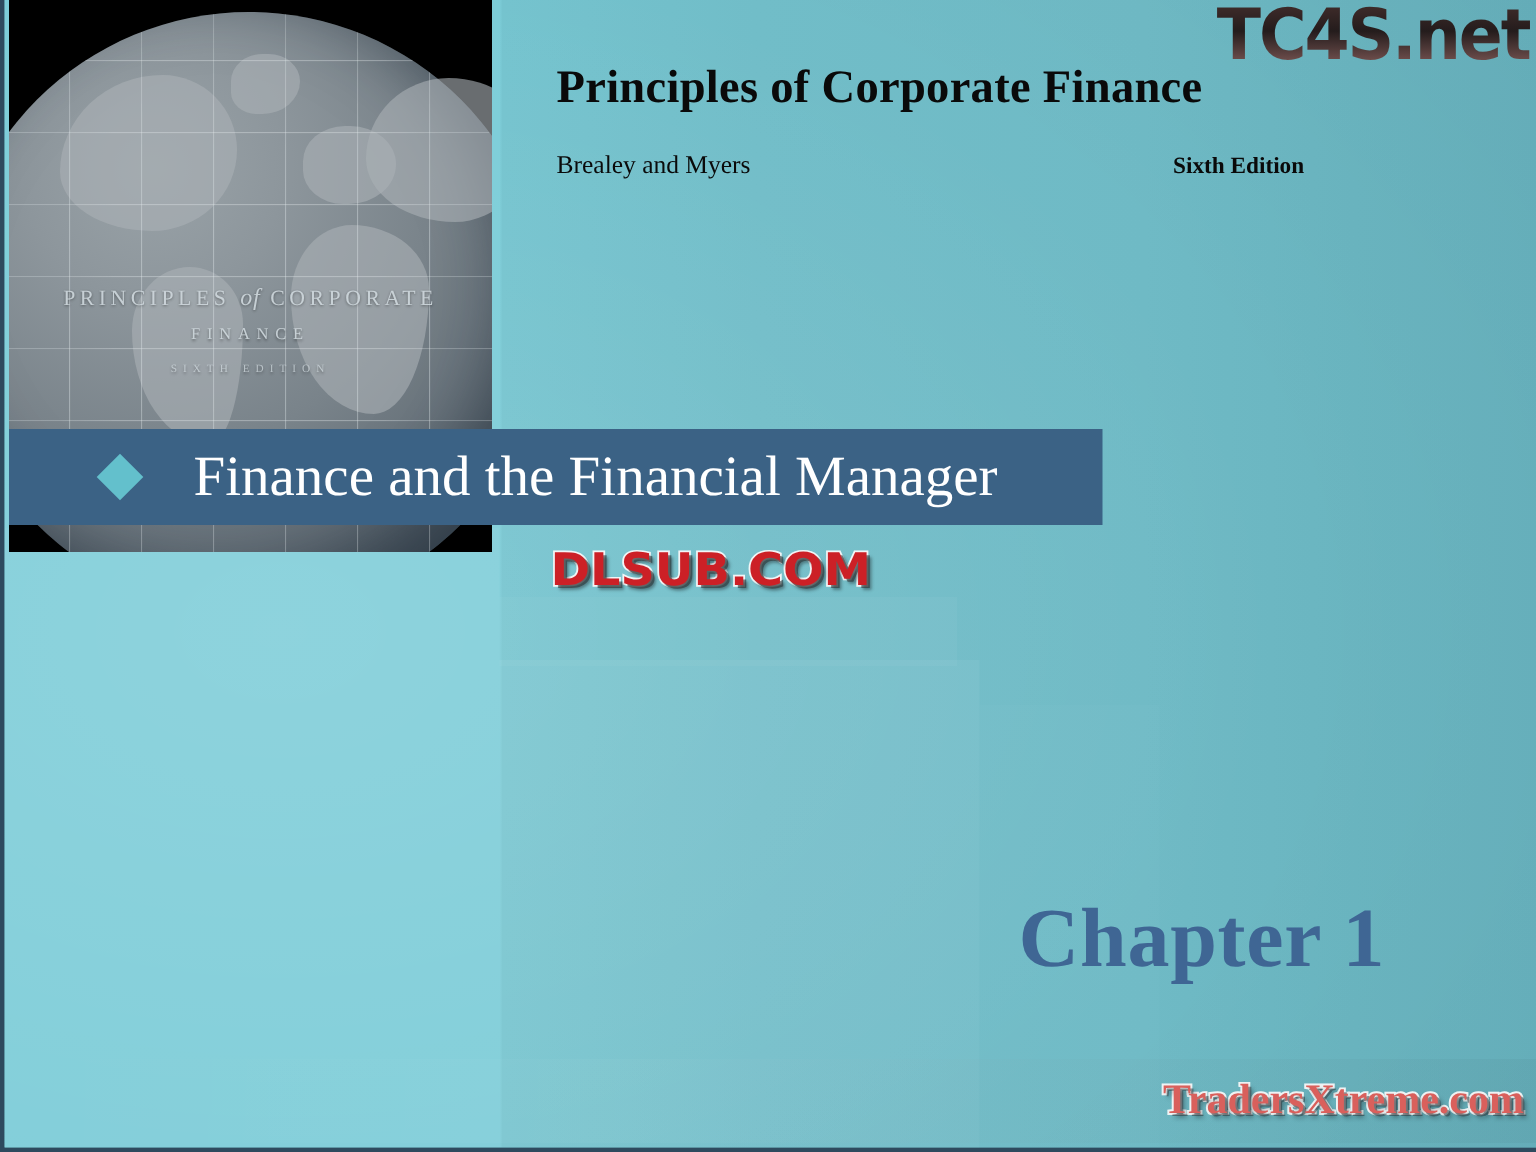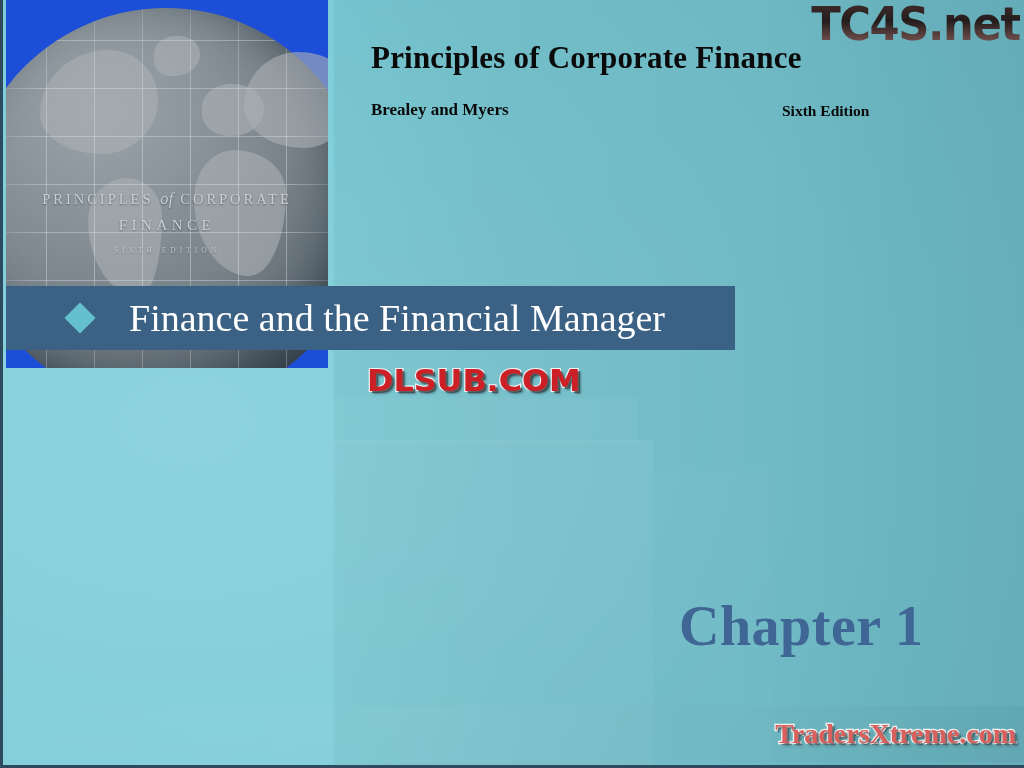--- a/index.html
+++ b/index.html
@@ -70,21 +70,21 @@
                 rgba(0,0,0,0.045) 100%);
   }
 
   
   .cover {
     position: absolute;
     left: 3px;
     top: 0;
     width: 322px;
     height: 368px;
-    background: #1d4ed8;
+    background: #000000;
     overflow: hidden;
   }
   .cover .globe {
     position: absolute;
     left: -40px;
     top: 8px;
     width: 400px;
     height: 400px;
     border-radius: 50%;
     background:
@@ -143,21 +143,21 @@
     white-space: nowrap;
     opacity: .88;
   }
   .cover-line1 em {
     font-style: italic;
     letter-spacing: 0.5px;
     font-size: 16px;
   }
   .cover-line2 {
     font-family: "Liberation Serif", serif;
-    font-size: 15px;
+    font-size: 11px;
     letter-spacing: 4.5px;
     margin-top: 9px;
     opacity: .88;
     text-align: center;
   }
   .cover-line3 {
     font-family: "Liberation Serif", serif;
     font-size: 7.5px;
     letter-spacing: 4px;
     margin-top: 12px;
@@ -175,21 +175,21 @@
     color: #0a0a0a;
     letter-spacing: 0.2px;
     white-space: nowrap;
     text-align: center;
   }
   .authors {
     position: absolute;
     left: 368px;
     top: 100px;
     font-family: "Liberation Serif", serif;
-    font-weight: bold;
+    font-weight: normal;
     font-size: 17px;
     color: #0a0a0a;
     white-space: nowrap;
   }
   .edition {
     position: absolute;
     left: 779px;
     top: 102px;
     font-family: "Liberation Serif", serif;
     font-weight: bold;

